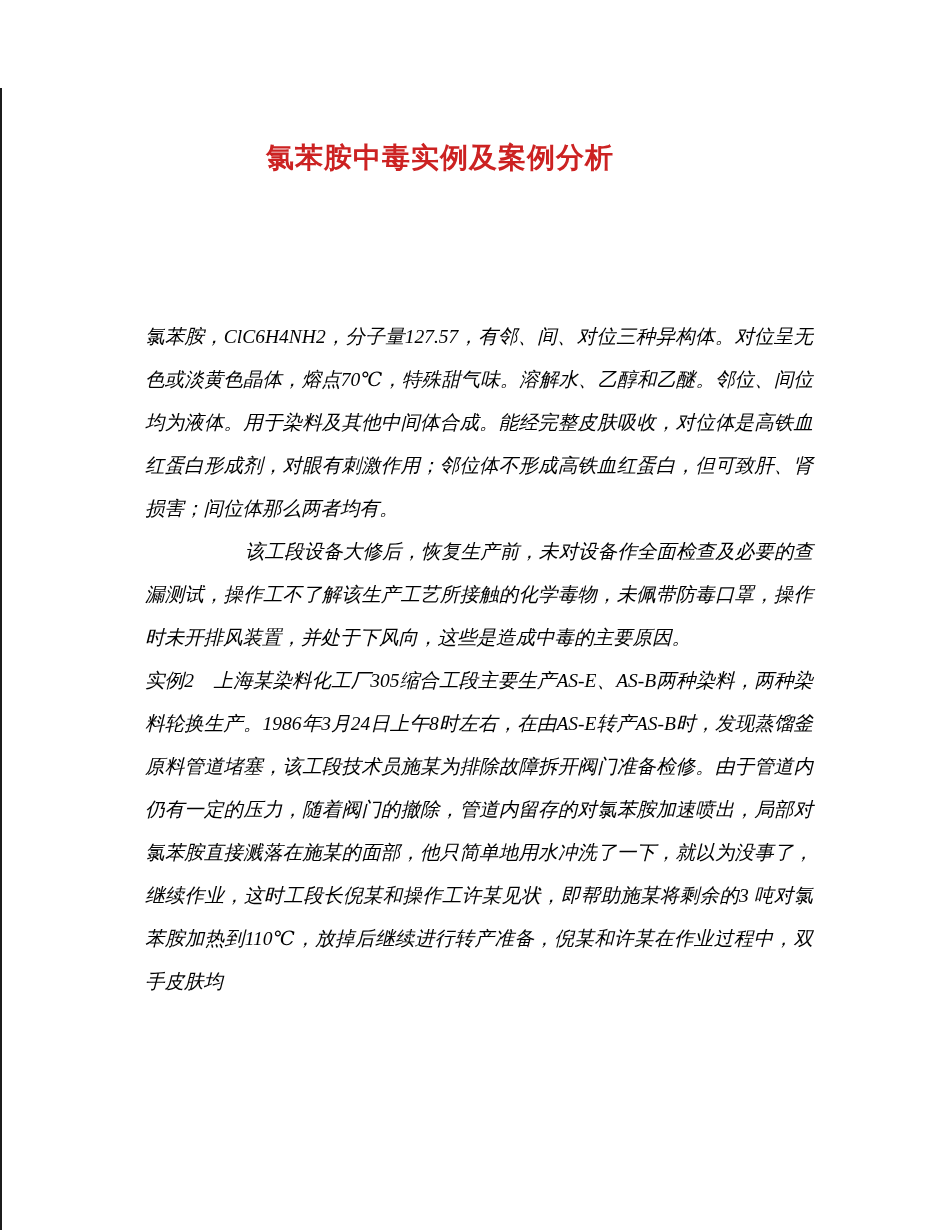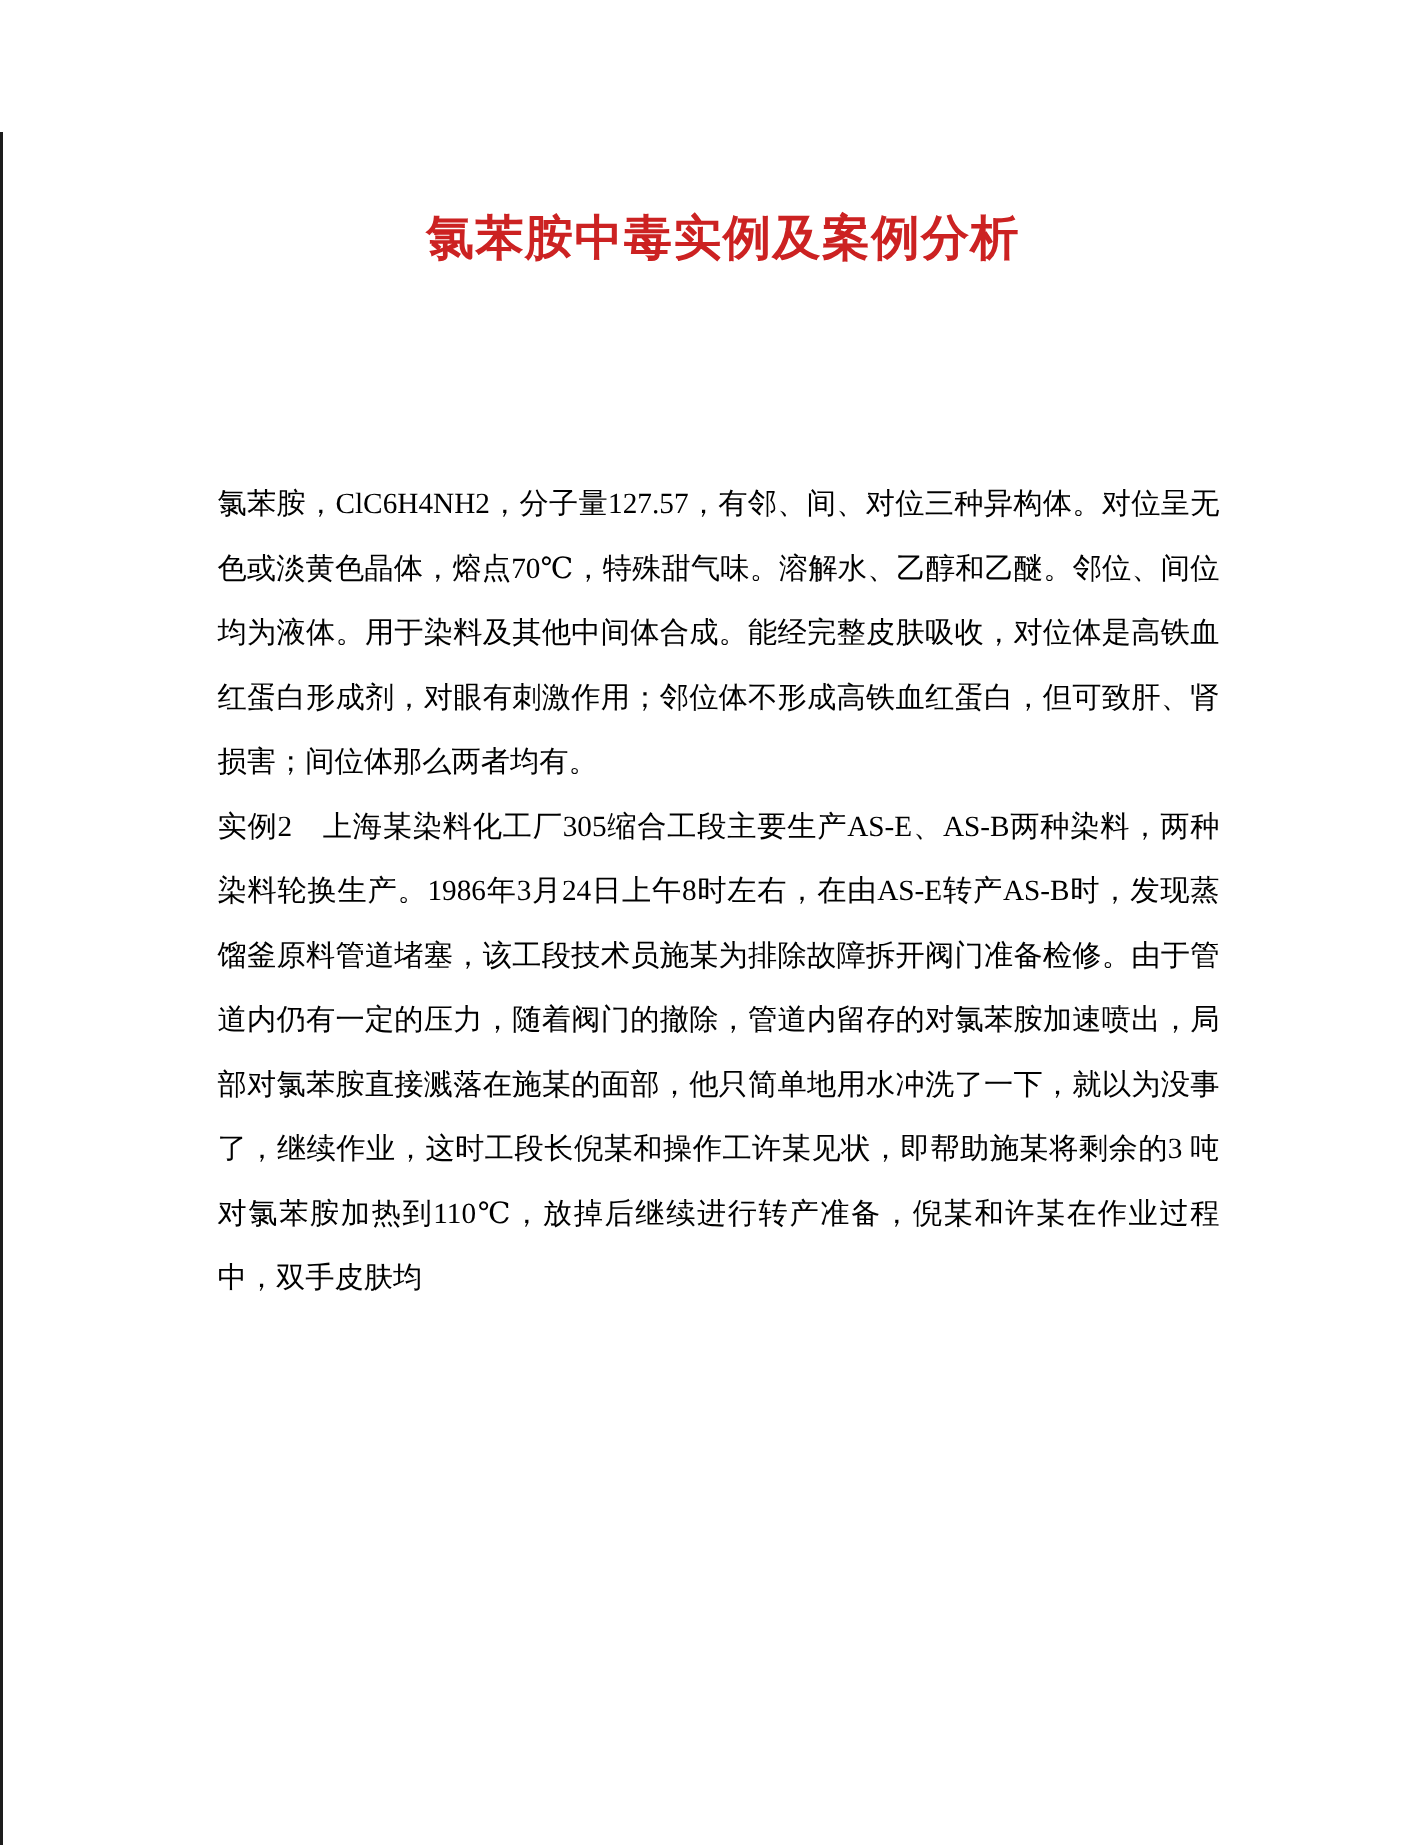--- a/index.html
+++ b/index.html
@@ -24,54 +24,56 @@
     position: absolute;
     left: 0;
     top: 88px;
     bottom: 0;
     width: 2px;
     background: #1c1c1c;
   }
   .doc-title {
     position: absolute;
     top: 138px;
-    left: 284px;
+    left: 266px;
     margin: 0;
-    font-size: 32px;
+    font-size: 28px;
     line-height: 40px;
     font-weight: bold;
     color: #cc2222;
     letter-spacing: 1px;
     white-space: nowrap;
   }
   .body-text {
     position: absolute;
     top: 315px;
     left: 145px;
     width: 668px;
     font-size: 19.5px;
     line-height: 43px;
     text-align: justify;
     text-justify: inter-ideograph;
     color: #000000;
   }
   .para {
     margin: 0;
+    font-style: italic;
   }
   .para.indented {
     text-indent: 100px;
   }
 </style>
 </head>
 <body>
 
 <div class="page">
 
   <div class="edge-line"></div>
 
   <h1 class="doc-title">氯苯胺中毒实例及案例分析</h1>
 
   <div class="body-text">
     <p class="para">氯苯胺，ClC6H4NH2，分子量127.57，有邻、间、对位三种异构体。对位呈无色或淡黄色晶体，熔点70℃，特殊甜气味。溶解水、乙醇和乙醚。邻位、间位均为液体。用于染料及其他中间体合成。能经完整皮肤吸收，对位体是高铁血红蛋白形成剂，对眼有刺激作用；邻位体不形成高铁血红蛋白，但可致肝、肾损害；间位体那么两者均有。</p>
+    <p class="para indented">该工段设备大修后，恢复生产前，未对设备作全面检查及必要的查漏测试，操作工不了解该生产工艺所接触的化学毒物，未佩带防毒口罩，操作时未开排风装置，并处于下风向，这些是造成中毒的主要原因。</p>
     <p class="para">实例2　上海某染料化工厂305缩合工段主要生产AS-E、AS-B两种染料，两种染料轮换生产。1986年3月24日上午8时左右，在由AS-E转产AS-B时，发现蒸馏釜原料管道堵塞，该工段技术员施某为排除故障拆开阀门准备检修。由于管道内仍有一定的压力，随着阀门的撤除，管道内留存的对氯苯胺加速喷出，局部对氯苯胺直接溅落在施某的面部，他只简单地用水冲洗了一下，就以为没事了，继续作业，这时工段长倪某和操作工许某见状，即帮助施某将剩余的3 吨对氯苯胺加热到110℃，放掉后继续进行转产准备，倪某和许某在作业过程中，双手皮肤均</p>
   </div>
 
 </div>
 
 </body></html>

